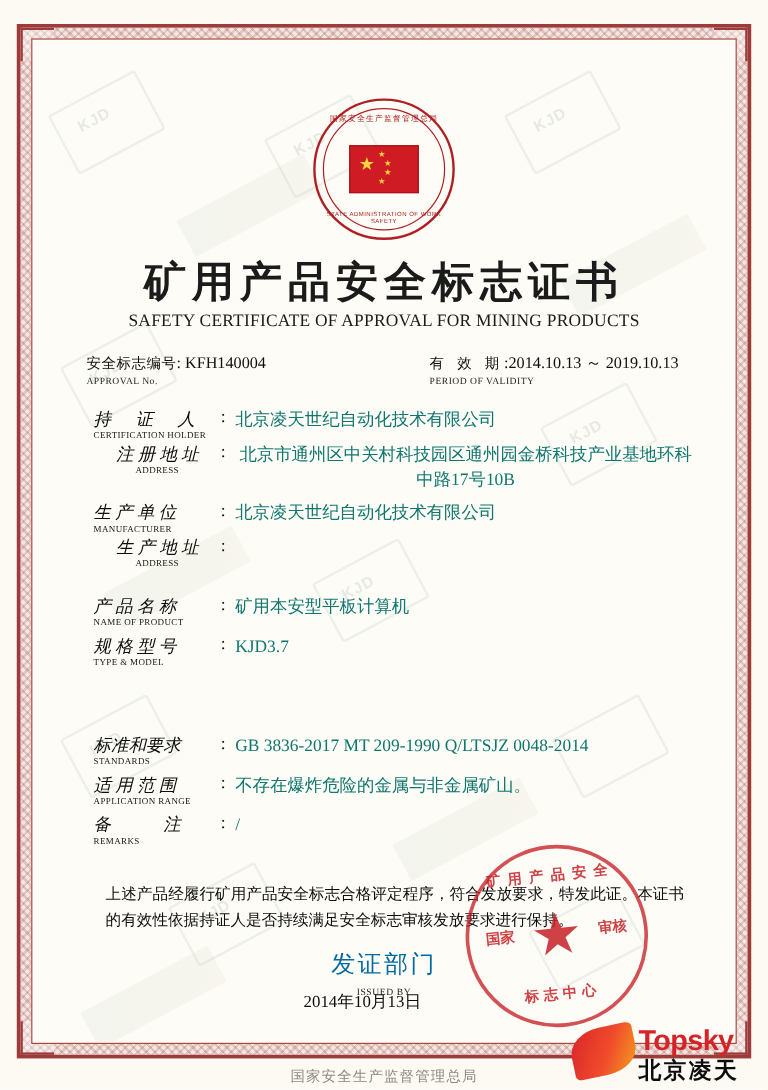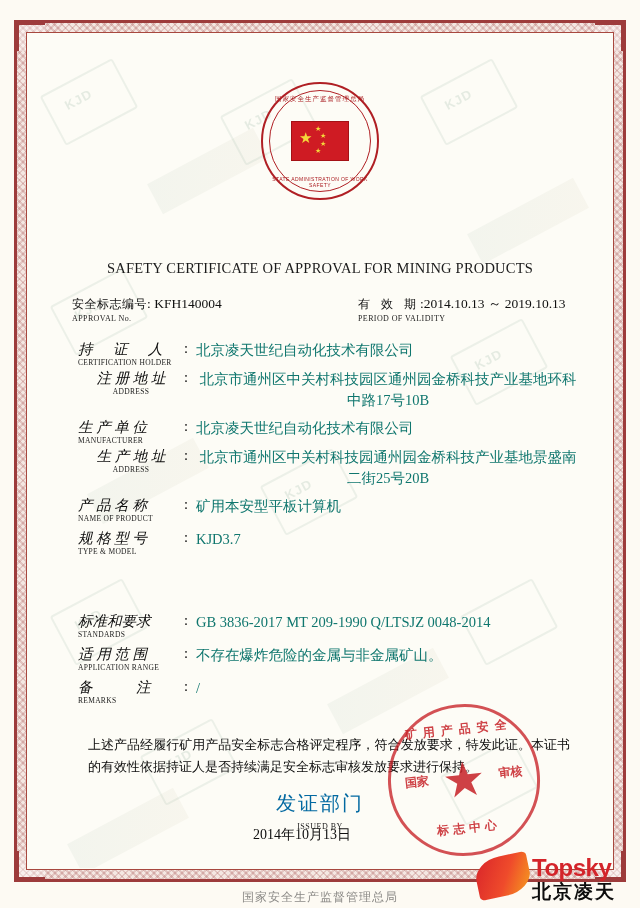--- a/index.html
+++ b/index.html
@@ -442,20 +442,21 @@
           <span class="bigstar">★</span>
           <span class="smstar s1">★</span>
           <span class="smstar s2">★</span>
           <span class="smstar s3">★</span>
           <span class="smstar s4">★</span>
         </div>
         <div class="emblem-text-bottom">STATE ADMINISTRATION OF WORK SAFETY</div>
       </div>
     </div>
 
+    <div class="title-cn">矿用产品安全标志证书</div>
     <div class="title-en">SAFETY CERTIFICATE OF APPROVAL FOR MINING PRODUCTS</div>
 
     <div class="hdr">
       <div class="hdr-left">
         <span class="lbl-cn">安全标志编号</span><span class="val">: KFH140004</span>
         <div class="lbl-en">APPROVAL No.</div>
       </div>
       <div class="hdr-right">
         <span class="lbl-cn spaced">有 效 期</span><span class="val">:2014.10.13 ～ 2019.10.13</span>
         <div class="lbl-en">PERIOD OF VALIDITY</div>
@@ -490,21 +491,20 @@
         <div class="sep">:</div>
         <div class="value">北京凌天世纪自动化技术有限公司</div>
       </div>
 
       <div class="row tall">
         <div class="key">
           <div class="k-cn">生 产 地 址</div>
           <div class="k-en">ADDRESS</div>
         </div>
         <div class="sep">:</div>
-        <div class="value">北京市通州区中关村科技园通州园金桥科技产业基地景盛南二街25号20B</div>
       </div>
 
       <div class="row mid">
         <div class="key">
           <div class="k-cn">产 品 名 称</div>
           <div class="k-en">NAME OF PRODUCT</div>
         </div>
         <div class="sep">:</div>
         <div class="value">矿用本安型平板计算机</div>
       </div>

